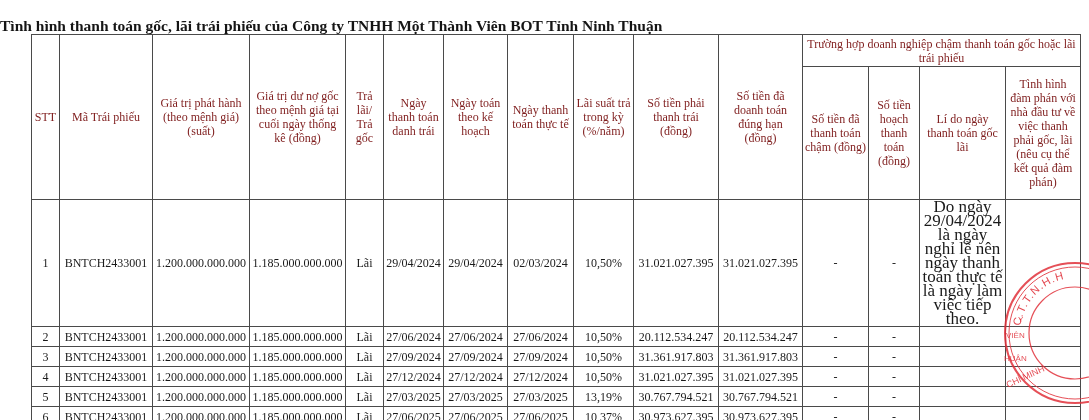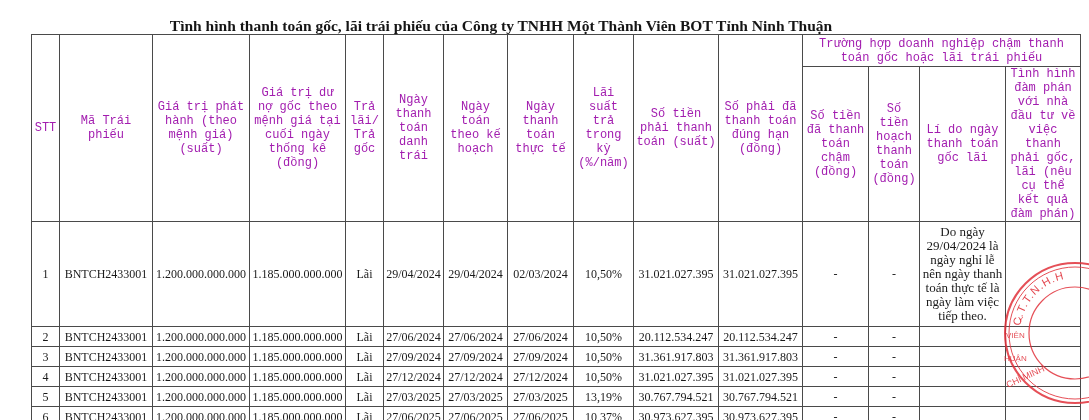--- a/index.html
+++ b/index.html
@@ -1,30 +1,30 @@
 <!DOCTYPE html>
 <html><head>
   <meta charset="utf-8">
   <style>
     html, body { margin: 0; padding: 0; background: #ffffff; }
     body { width: 1089px; height: 420px; position: relative; overflow: hidden;
            font-family: "Liberation Serif", "DejaVu Serif", serif; color: #1a1a1a; }
-    .title { position: absolute; left: 0; top: 17px; width: 1002px; text-align: center;
+    .title { position: absolute; left: 0; top: 17px; width: 1002px; 
              font-weight: bold; font-size: 15.5px; letter-spacing: 0; color: #151515; }
     table.bond { position: absolute; left: 31px; top: 34px; border-collapse: collapse;
                  table-layout: fixed; width: 1049px; font-size: 12px; }
     table.bond td, table.bond th { border: 1px solid #4a4a4a; padding: 0 2px; vertical-align: middle;
                  text-align: center; font-weight: normal; line-height: 14px; overflow: hidden; }
-    table.bond th { color: #a21caf; font-family: Liberation Mono, monospace; }
+    table.bond th { color: #7f1d1d; }
     tr.h1 { height: 32px; }
     tr.h2 { height: 133px; }
     tr.r1 { height: 105px; }
     tr.rn { height: 20px; }
     td.num { white-space: nowrap; }
-    td.reason { text-align: justify; vertical-align: top; padding: 5px 6px 0 6px; line-height: 12px; font-size: 13px; margin-left: 43px; }
+    td.reason { text-align: justify; vertical-align: top; padding: 5px 6px 0 6px; line-height: 12px; font-size: 17px; margin-left: 43px; }
     .stamp { position: absolute; left: 1000px; top: 258px; width: 150px; height: 150px; pointer-events: none; }
   </style>
 </head>
 <body>
 
 <div class="title">Tình hình thanh toán gốc, lãi trái phiếu của Công ty TNHH Một Thành Viên BOT Tỉnh Ninh Thuận</div>
 
 <table class="bond">
   <colgroup>
     <col style="width:28px">
@@ -47,22 +47,22 @@
     <tr class="h1">
       <th rowspan="2">STT</th>
       <th rowspan="2">Mã Trái phiếu</th>
       <th rowspan="2">Giá trị phát hành (theo mệnh giá) (suất)</th>
       <th rowspan="2">Giá trị dư nợ gốc theo mệnh giá tại cuối ngày thống kê (đồng)</th>
       <th rowspan="2">Trả lãi/ Trả gốc</th>
       <th rowspan="2">Ngày thanh toán danh trái</th>
       <th rowspan="2">Ngày toán theo kế hoạch</th>
       <th rowspan="2">Ngày thanh toán thực tế</th>
       <th rowspan="2">Lãi suất trả trong kỳ (%/năm)</th>
-      <th rowspan="2">Số tiền phải thanh toán (suất)</th>
-      <th rowspan="2">Số phải đã thanh toán đúng hạn (đồng)</th>
+      <th rowspan="2">Số tiền phải thanh trái (đồng)</th>
+      <th rowspan="2">Số tiền đã doanh toán đúng hạn (đồng)</th>
       <th colspan="4">Trường hợp doanh nghiệp chậm thanh toán gốc hoặc lãi trái phiếu</th>
     </tr>
     <tr class="h2">
       <th>Số tiền đã thanh toán chậm (đồng)</th>
       <th>Số tiền hoạch thanh toán (đồng)</th>
       <th>Lí do ngày thanh toán gốc lãi</th>
       <th>Tình hình đàm phán với nhà đầu tư về việc thanh phải gốc, lãi (nêu cụ thể kết quả đàm phán)</th>
     </tr>
   </thead>
   <tbody>

